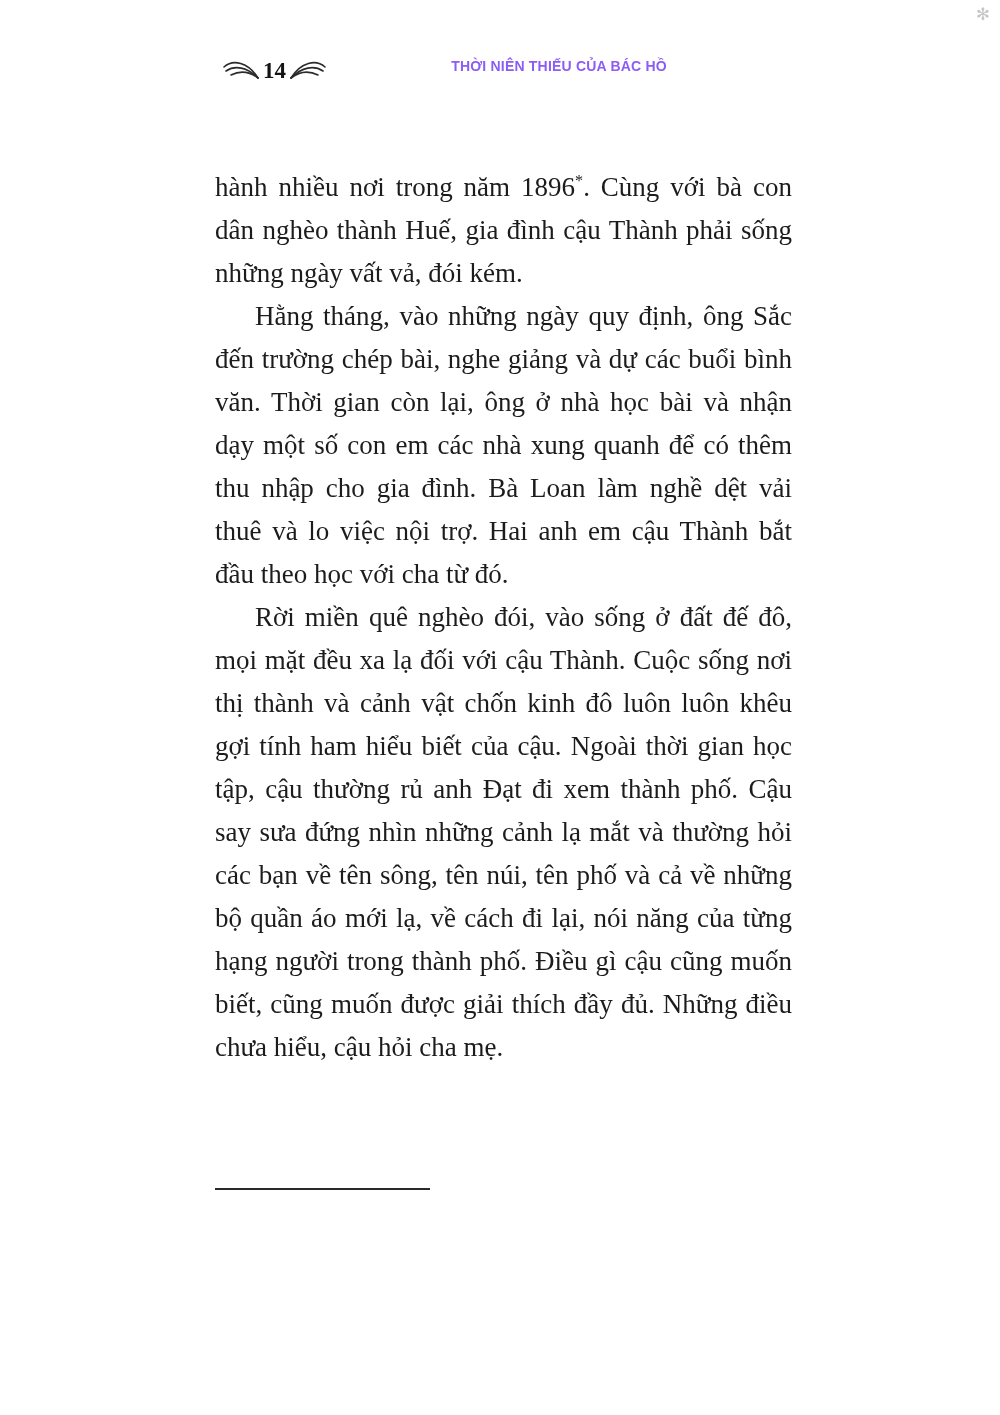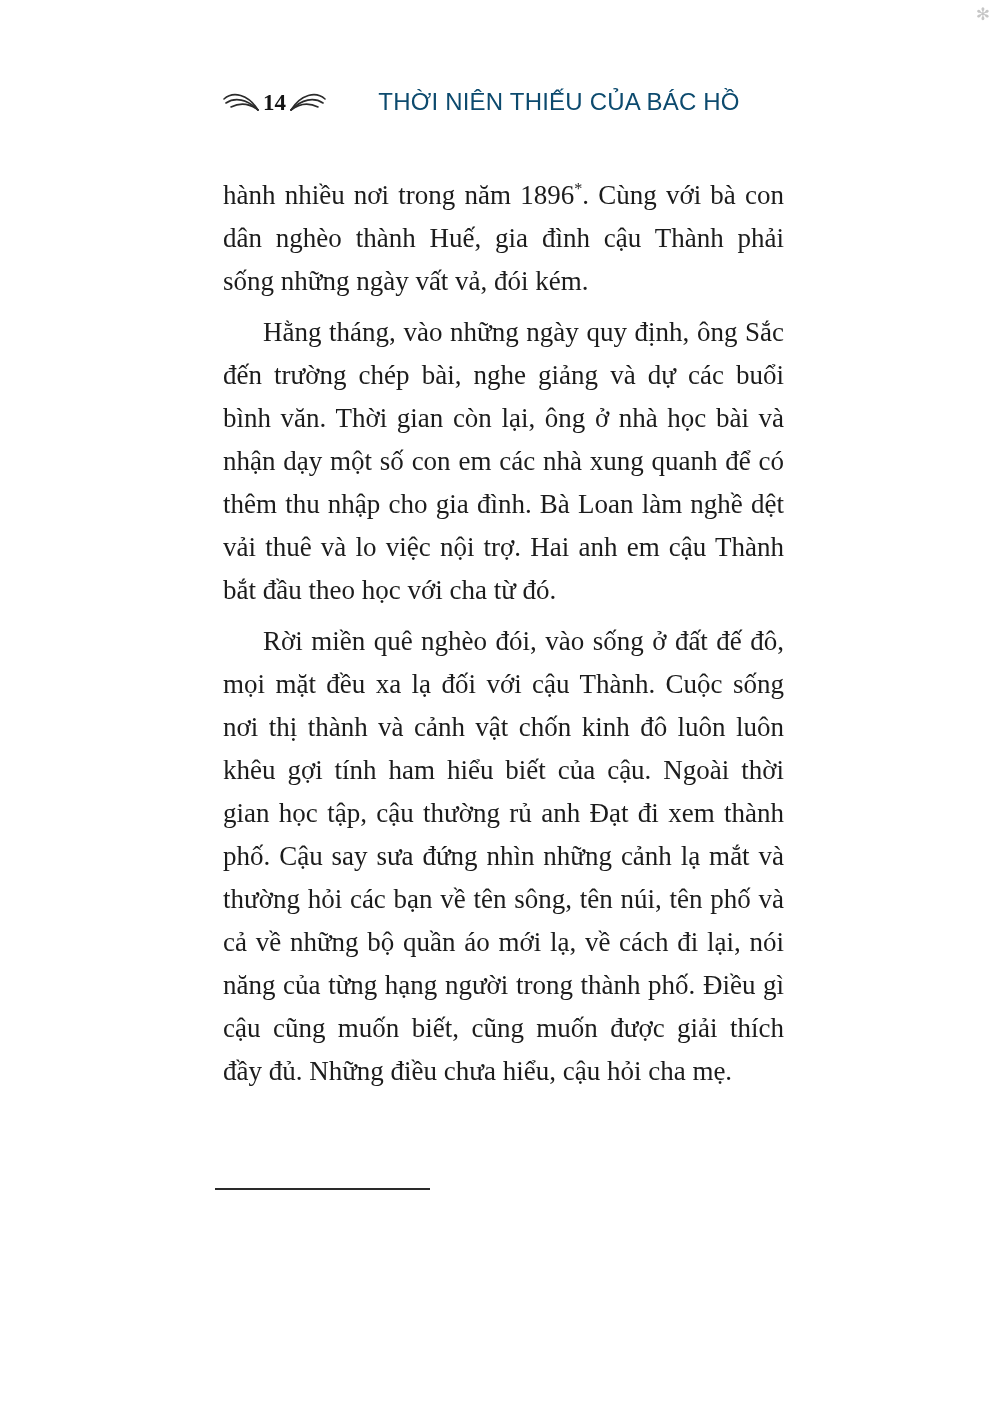--- a/index.html
+++ b/index.html
@@ -15,59 +15,59 @@
   .corner-ornament {
     position: absolute;
     top: 4px;
     right: 10px;
     font-size: 17px;
     color: #c6c6c6;
     font-family: "DejaVu Sans", sans-serif;
   }
   .header {
     position: absolute;
-    top: 78px;
+    top: 58px;
     left: 215px;
     width: 577px;
     height: 38px;
     display: flex;
-    align-items: flex-end;
+    align-items: flex-start;
   }
   .page-number-group {
     display: flex;
     align-items: center;
     gap: 2px;
     margin-left: 8px;
   }
   .page-number {
     font-weight: bold;
     font-size: 23px;
     padding: 0 2px;
     color: #141414;
   }
   .wing { display: block; }
   .wing.right { transform: scaleX(-1); }
   .header-title {
     flex: 1;
     text-align: center;
     font-family: "Liberation Sans", sans-serif;
-    font-weight: 400;
-    font-size: 24px;
+    font-weight: 700;
+    font-size: 14px;
     letter-spacing: 0.2px;
-    color: #0c4a6e;
+    color: #8b5cf6;
     white-space: nowrap;
   }
   .body-text {
     position: absolute;
     top: 166px;
     left: 215px;
     width: 577px;
   }
   .body-text p {
-    margin: 8px;
+    margin: 0;
     font-size: 27px;
     line-height: 43px;
     text-align: justify;
   }
   .body-text p.indent { text-indent: 40px; }
   sup {
     font-size: 0.6em;
     vertical-align: super;
     line-height: 0;
   }

